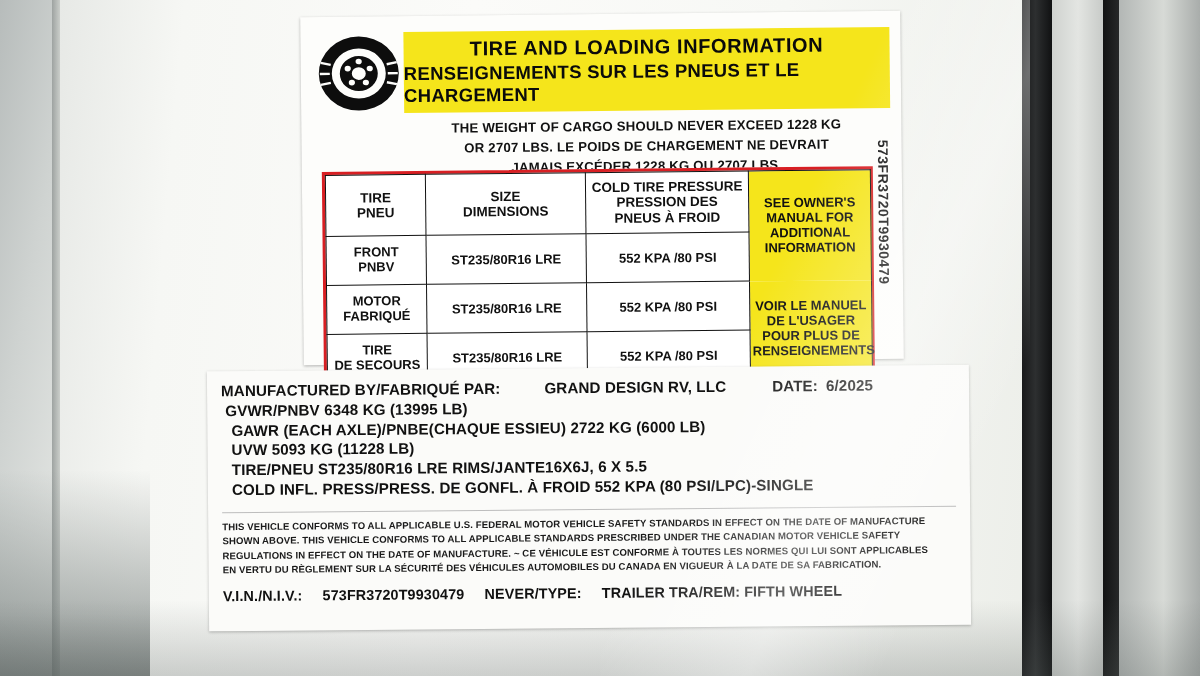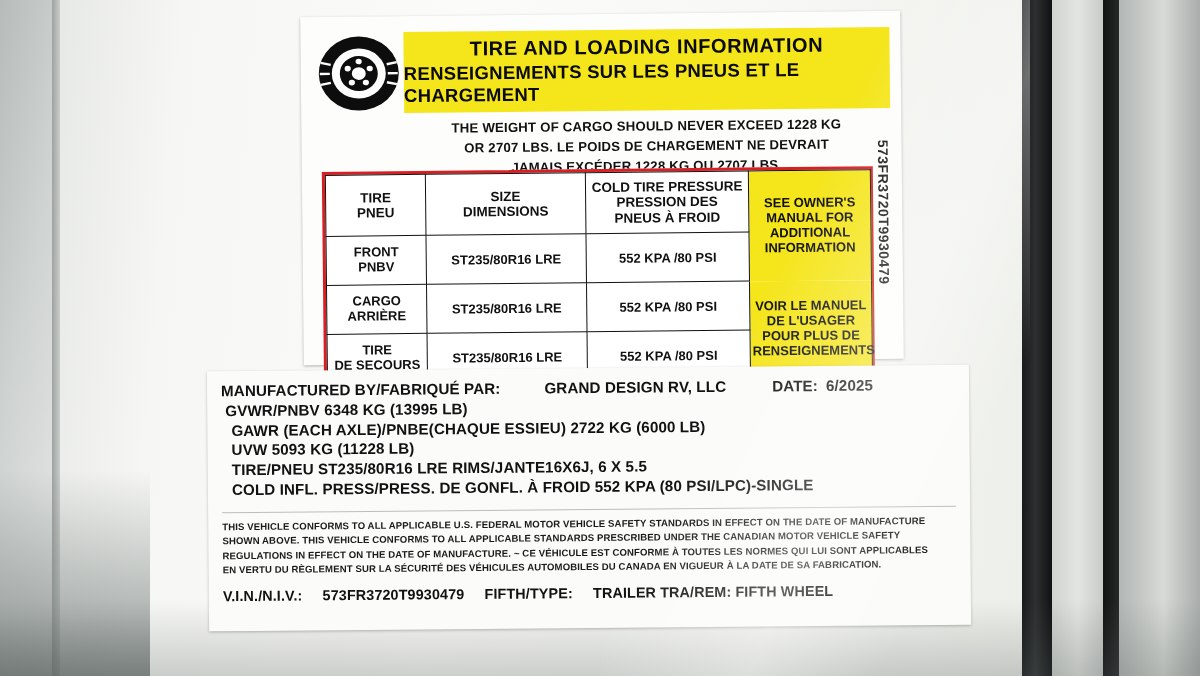--- a/index.html
+++ b/index.html
@@ -298,22 +298,22 @@
         <tr>
           <td class="cell-two-line">
             <div>FRONT</div>
             <div>PNBV</div>
           </td>
           <td>ST235/80R16 LRE</td>
           <td>552 KPA /80 PSI</td>
         </tr>
         <tr>
           <td class="cell-two-line">
-            <div>CARGO</div>
-            <div>ARRIÈRE</div>
+            <div>MOTOR</div>
+            <div>FABRIQUÉ</div>
           </td>
           <td>ST235/80R16 LRE</td>
           <td>552 KPA /80 PSI</td>
           <td class="owner-cell nt" rowspan="2">
             VOIR LE MANUEL<br>DE L'USAGER<br>POUR PLUS DE<br>RENSEIGNEMENTS
           </td>
         </tr>
         <tr>
           <td class="cell-two-line">
             <div>TIRE</div>
@@ -348,20 +348,20 @@
       <p>SHOWN ABOVE. THIS VEHICLE CONFORMS TO ALL APPLICABLE STANDARDS PRESCRIBED UNDER THE CANADIAN MOTOR VEHICLE SAFETY</p>
       <p>REGULATIONS IN EFFECT ON THE DATE OF MANUFACTURE. ~ CE VÉHICULE EST CONFORME À TOUTES LES NORMES QUI LUI SONT APPLICABLES</p>
       <p>EN VERTU DU RÈGLEMENT SUR LA SÉCURITÉ DES VÉHICULES AUTOMOBILES DU CANADA EN VIGUEUR À LA DATE DE SA FABRICATION.</p>
     </div>
 
     <div class="vin-line">
       <span>V.I.N./N.I.V.:</span>
       <span class="sep"></span>
       <span>573FR3720T9930479</span>
       <span class="sep"></span>
-      <span>FIFTH/TYPE:</span>
+      <span>NEVER/TYPE:</span>
       <span class="sep"></span>
       <span>TRAILER TRA/REM: FIFTH WHEEL</span>
     </div>
   </div>
 
   <div class="sheen"></div>
 </div>
 
 </body></html>

